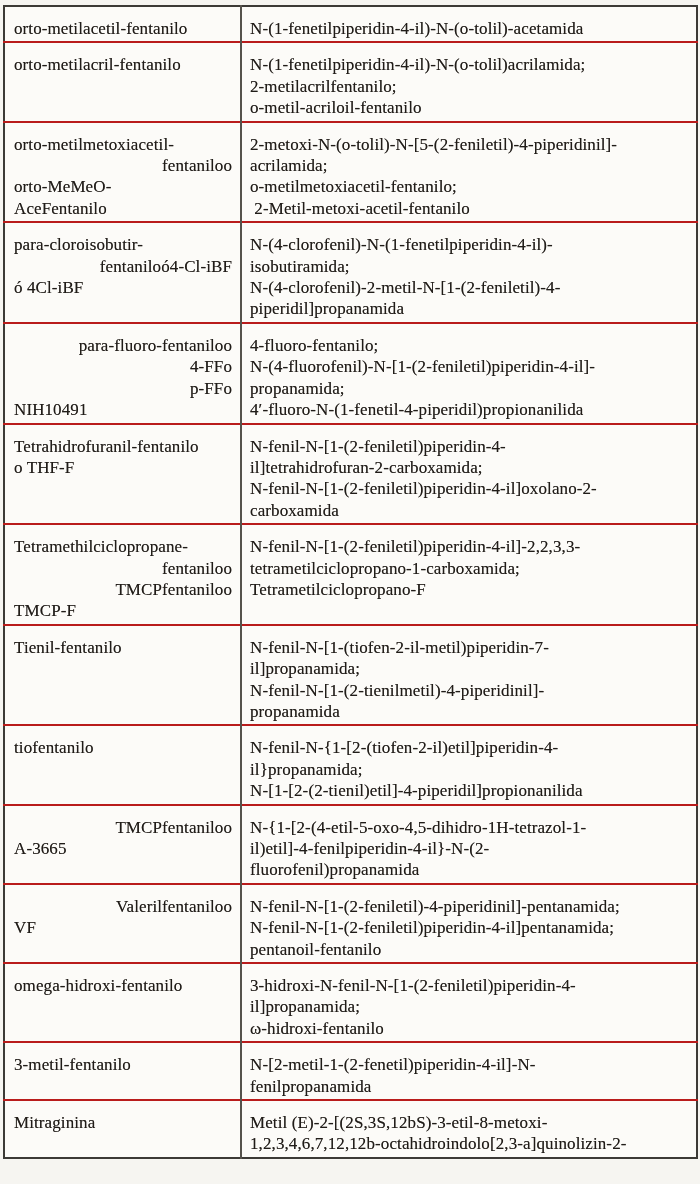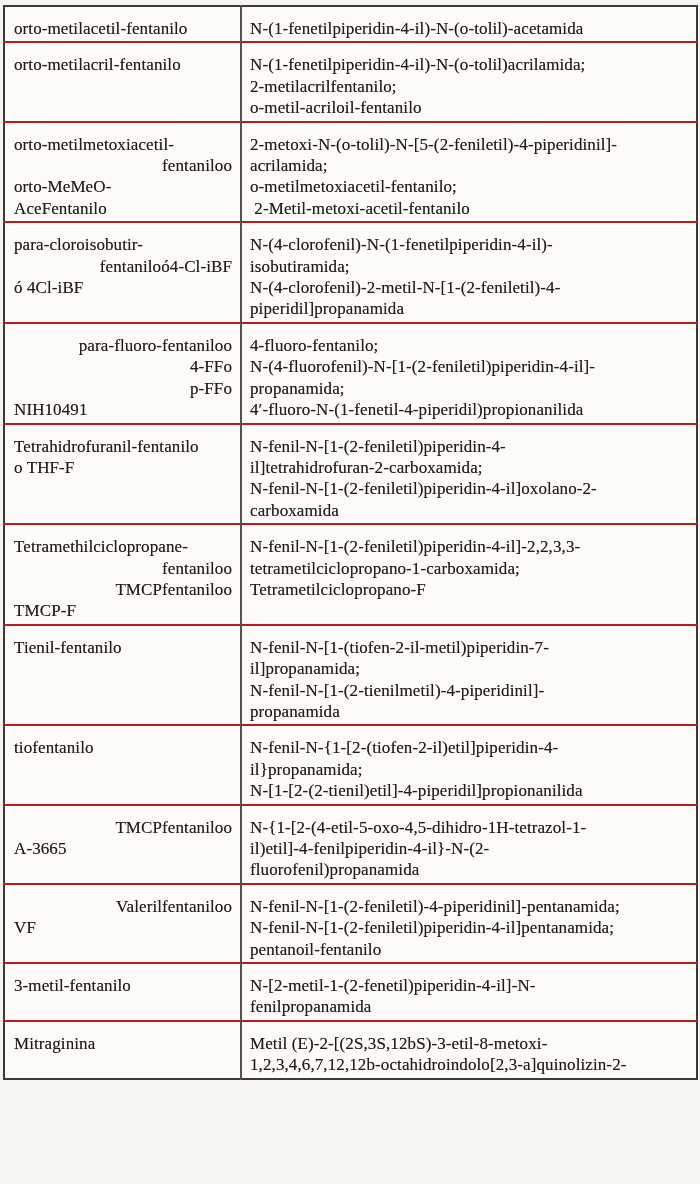--- a/index.html
+++ b/index.html
@@ -212,20 +212,30 @@
             <div class="line">VF</div>
           </td>
           <td class="cell chemical-cell">
             <div class="line">N-fenil-N-[1-(2-feniletil)-4-piperidinil]-pentanamida;</div>
             <div class="line">N-fenil-N-[1-(2-feniletil)piperidin-4-il]pentanamida;</div>
             <div class="line">pentanoil-fentanilo</div>
           </td>
         </tr>
         <tr class="substance-row">
           <td class="cell common-cell">
+            <div class="line">omega-hidroxi-fentanilo</div>
+          </td>
+          <td class="cell chemical-cell">
+            <div class="line">3-hidroxi-N-fenil-N-[1-(2-feniletil)piperidin-4-</div>
+            <div class="line">il]propanamida;</div>
+            <div class="line">ω-hidroxi-fentanilo</div>
+          </td>
+        </tr>
+        <tr class="substance-row">
+          <td class="cell common-cell">
             <div class="line">3-metil-fentanilo</div>
           </td>
           <td class="cell chemical-cell">
             <div class="line">N-[2-metil-1-(2-fenetil)piperidin-4-il]-N-</div>
             <div class="line">fenilpropanamida</div>
           </td>
         </tr>
         <tr class="substance-row">
           <td class="cell common-cell">
             <div class="line">Mitraginina</div>

